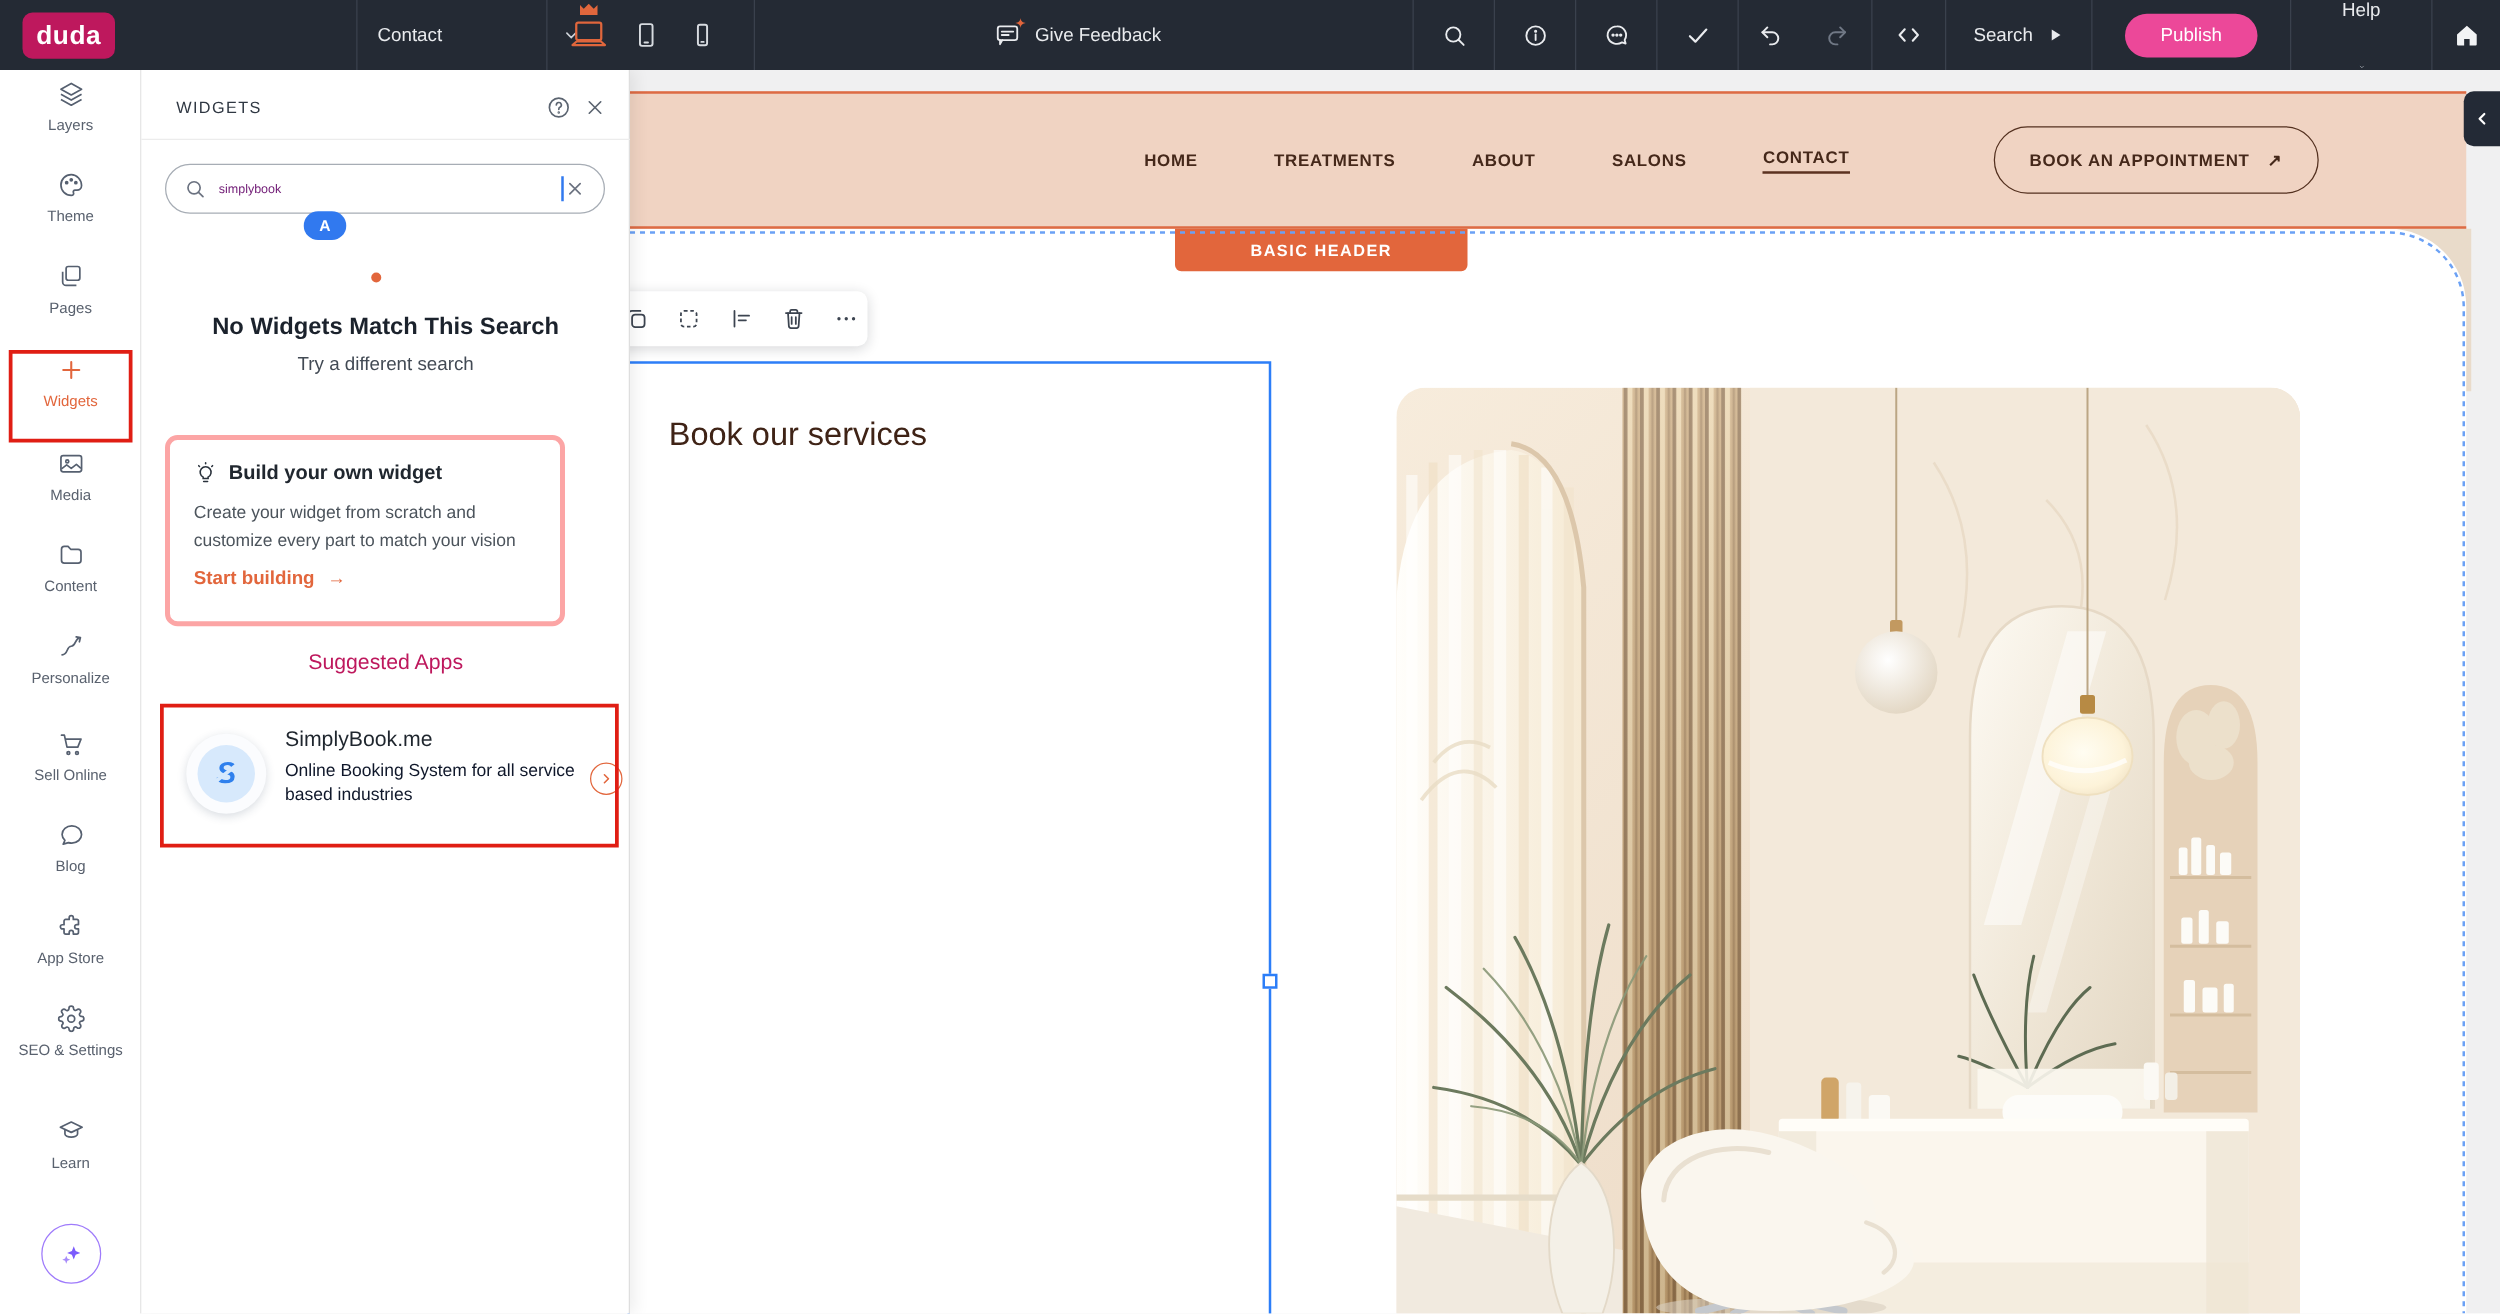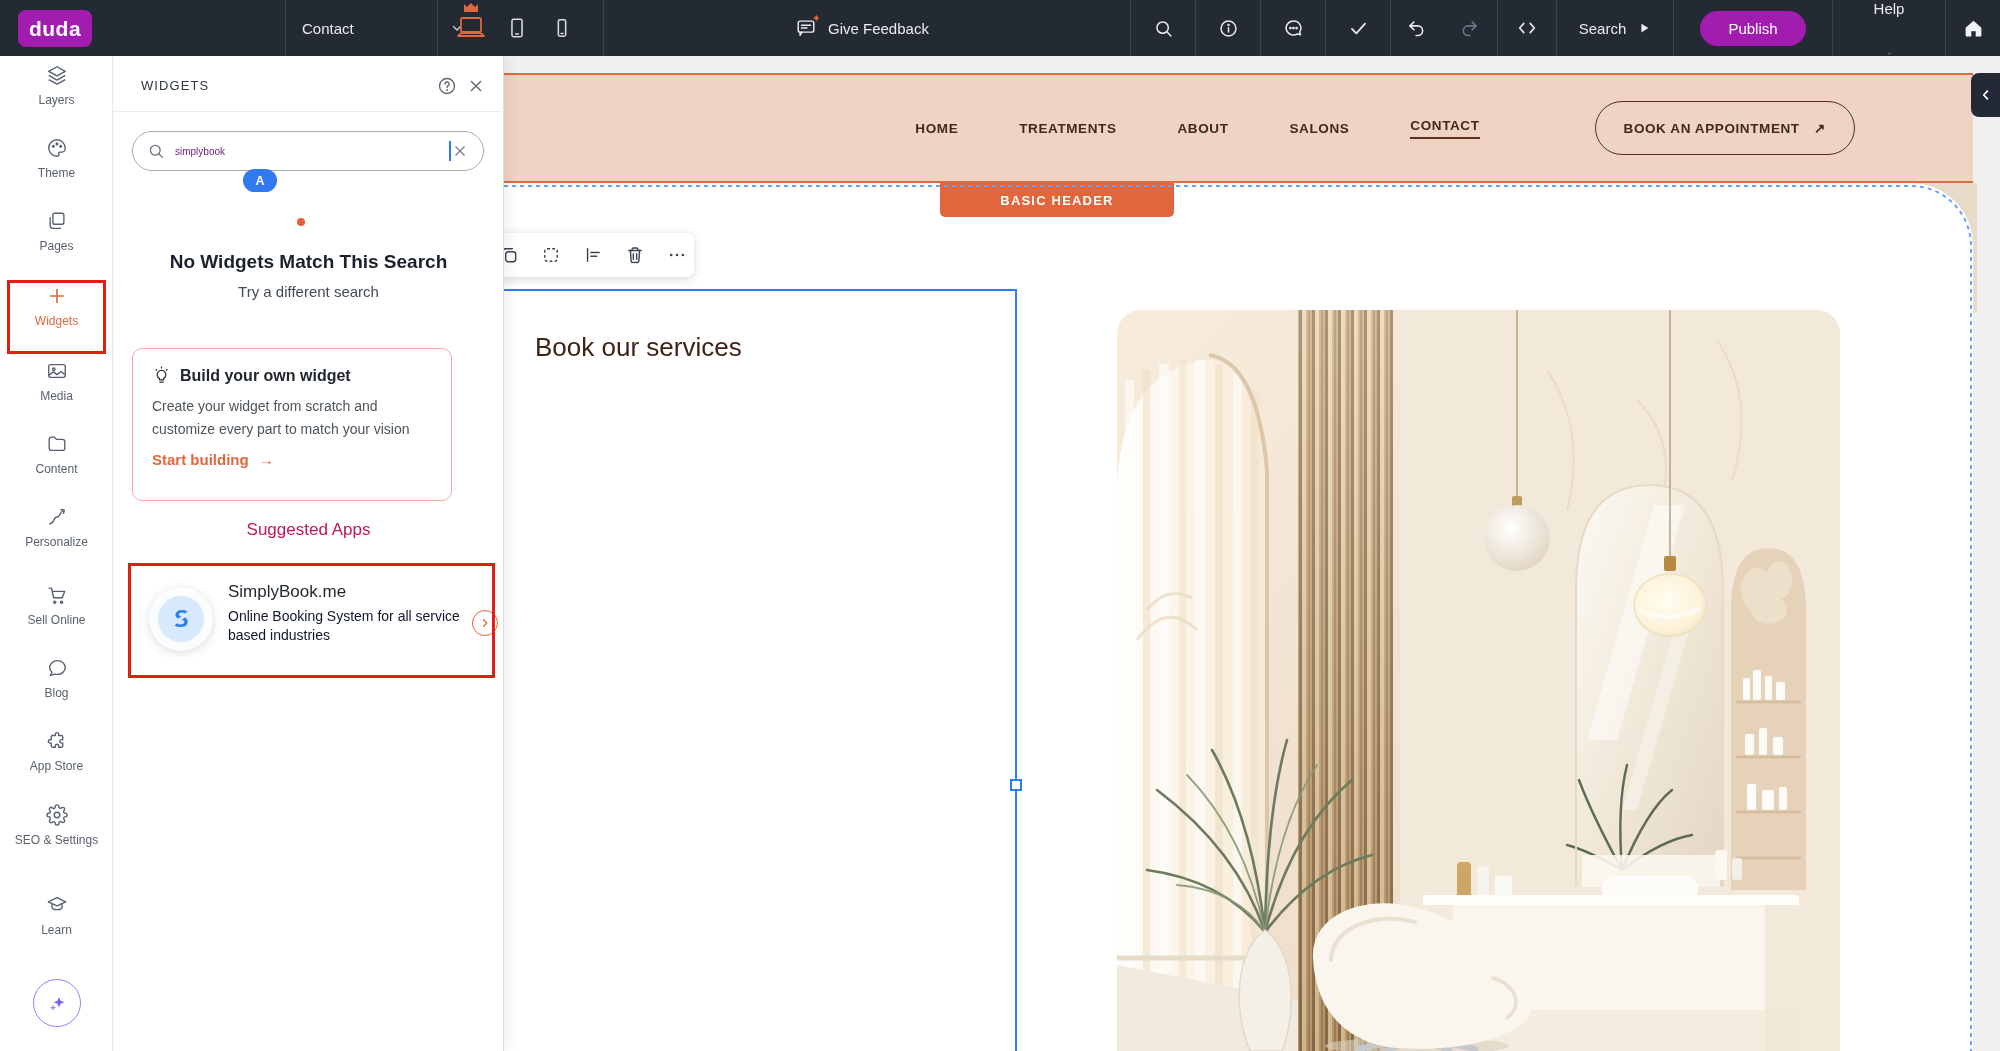--- a/index.html
+++ b/index.html
@@ -6,28 +6,28 @@
   html,body { background:#fff; }
   .stage { position:relative; width:2000px; height:1051px; overflow:hidden;
            font-family:"Liberation Sans", sans-serif; background:#fff; }
   .abs { position:absolute; }
   svg { display:block; }
 
   
   .topbar { position:absolute; left:0; top:0; width:2000px; height:56px;
             background:#242a34; color:#eceef1; z-index:60; }
   .tb-div { position:absolute; top:0; width:1px; height:56px; background:#3a414d; }
-  .logo { position:absolute; left:18px; top:10px; width:74px; height:37px; background:#a21caf;
+  .logo { position:absolute; left:18px; top:10px; width:74px; height:37px; background:#be185d;
           border-radius:8px; color:#fff; font-size:21px; font-weight:bold;
           display:flex; align-items:center; justify-content:center; letter-spacing:.5px; }
   .tb-text { font-size:15px; color:#e9ebee; }
   .tb-cell { display:flex; align-items:center; justify-content:center; height:56px; }
   .tb-right { position:absolute; right:0; top:0; height:56px; display:flex; align-items:center; }
   .vdiv { width:1px; height:56px; background:#3a414d; }
-  .publish-btn { background:#a21caf; color:#fff; font-size:15px; border:none; border-radius:20px;
+  .publish-btn { background:#ec4899; color:#fff; font-size:15px; border:none; border-radius:20px;
                  padding:9px 28px; cursor:pointer; }
   .crown { position:absolute; left:463px; top:3px; }
 
   
   .sidebar { position:absolute; left:0; top:56px; width:113px; height:995px; background:#fff;
              border-right:1px solid #e7e7e7; z-index:40; }
   .sb-item { position:absolute; left:0; width:113px; text-align:center; cursor:pointer; }
   .sb-item .lbl { display:block; margin-top:7px; font-size:12px; color:#59616e; }
   .sb-item svg { margin:0 auto; }
   .sb-item.active .lbl { color:#e2663c; }
@@ -87,21 +87,21 @@
   .collab-badge { position:absolute; left:130px; top:113px; width:34px; height:23px; background:#3179ef;
                   border-radius:12px; color:#fff; font-size:12.5px; font-weight:bold;
                   display:flex; align-items:center; justify-content:center; }
   .loading-dot { position:absolute; left:184px; top:162px; width:8px; height:8px; border-radius:50%;
                  background:#e2663c; }
   .empty-title { position:absolute; left:0; top:195px; width:391px; text-align:center;
                  font-size:19px; font-weight:bold; color:#1b222c; }
   .empty-sub { position:absolute; left:0; top:227px; width:391px; text-align:center;
                font-size:15px; color:#424a54; }
   .build-card { position:absolute; left:19px; top:292px; width:320px; height:153px;
-                border:1px solid #fca5a5; border-radius:10px; padding:17px 19px; }
+                border:4px solid #fca5a5; border-radius:10px; padding:17px 19px; }
   .bc-title { display:flex; align-items:center; gap:9px; font-size:16px; font-weight:600; color:#20272f; }
   .bc-body { margin-top:10px; font-size:14px; color:#4c545c; line-height:1.62; }
   .bc-cta { margin-top:11px; font-size:15px; font-weight:600; color:#e2663c; cursor:pointer; display:inline-block; }
   .suggested { position:absolute; left:0; top:464px; width:391px; text-align:center;
                font-size:17px; color:#be185d; }
   .app-row { position:absolute; left:15px; top:507px; width:367px; height:115px; cursor:pointer; }
   .app-avatar { position:absolute; left:21px; top:24px; width:64px; height:64px; border-radius:50%;
                 background:#fbfcfe; box-shadow:0 2px 8px rgba(40,60,90,.18);
                 display:flex; align-items:center; justify-content:center; }
   .app-avatar .inner { width:46px; height:46px; border-radius:50%; background:#d7e9fc;

